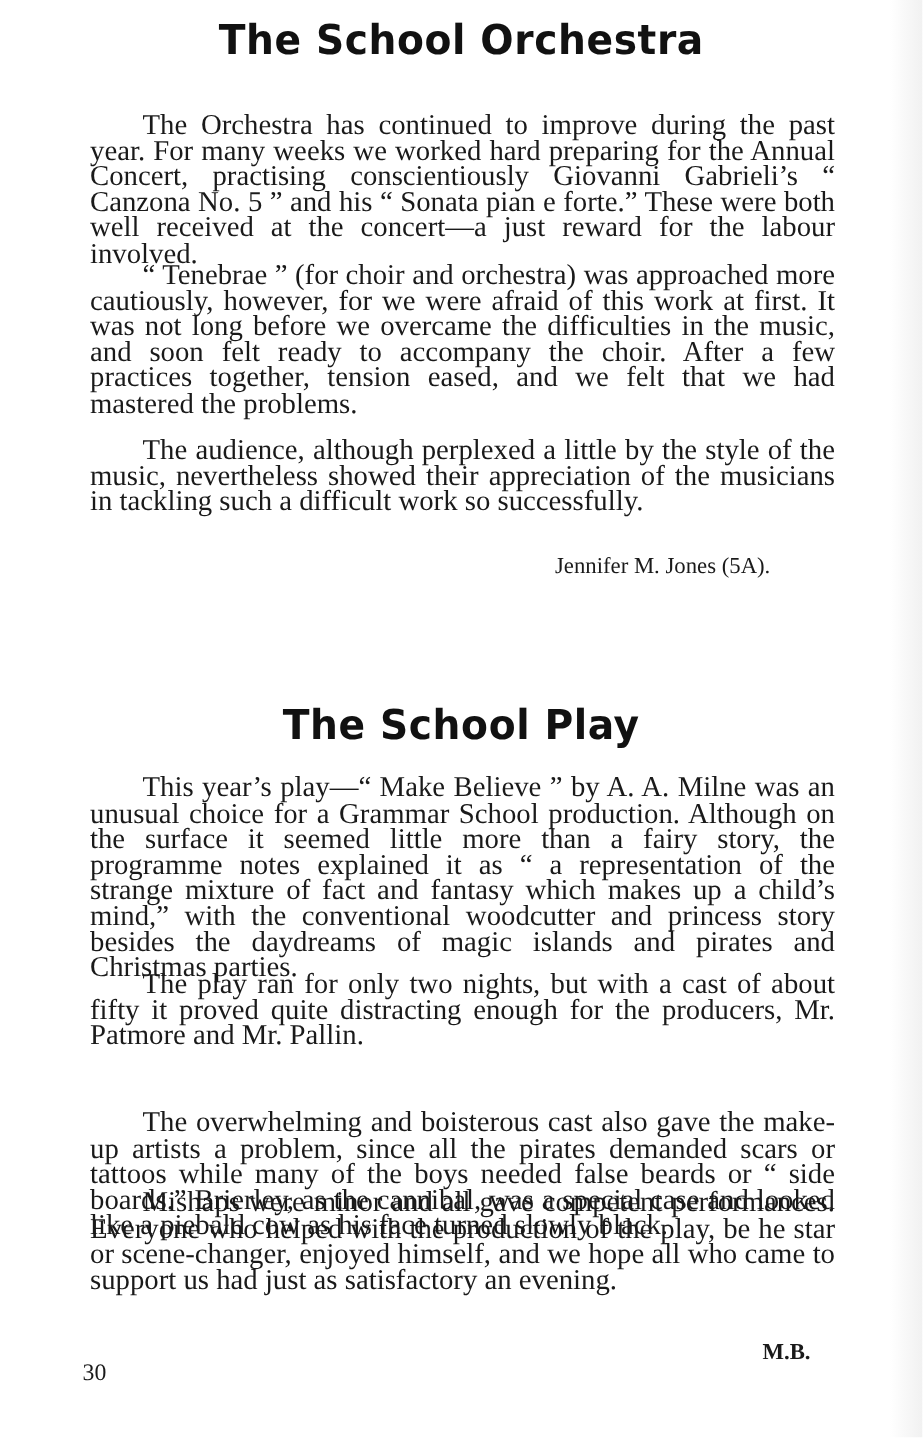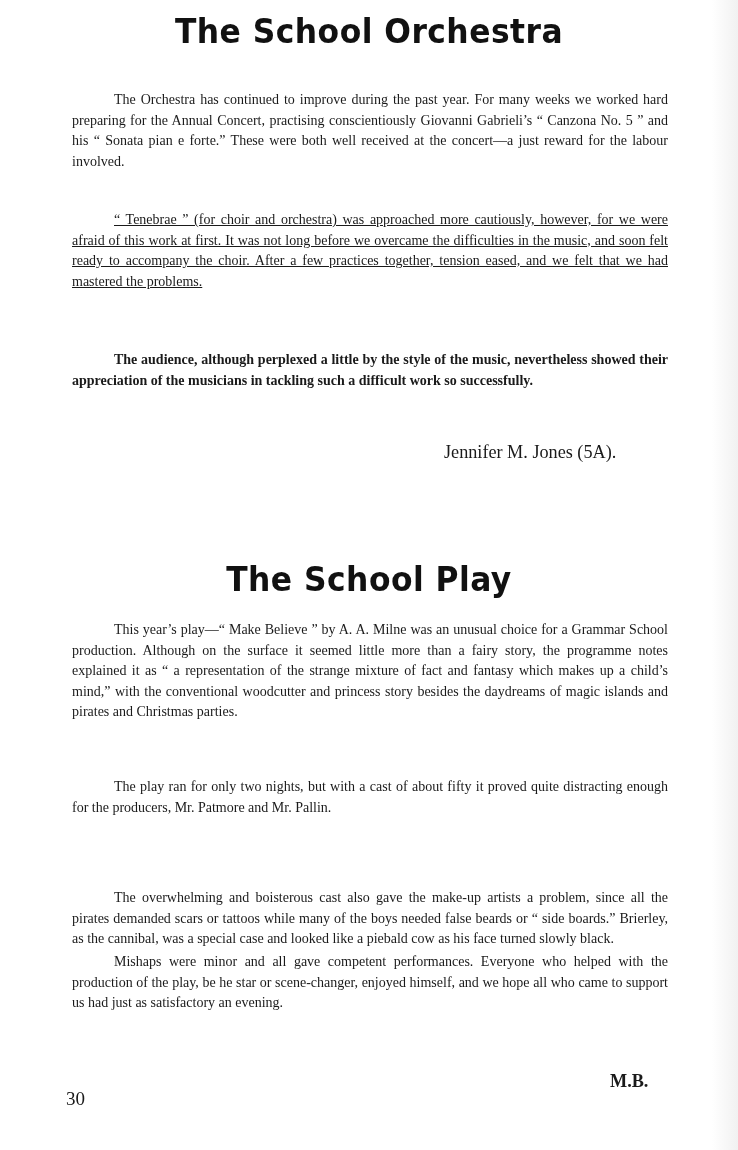--- a/index.html
+++ b/index.html
@@ -8,35 +8,35 @@
       font-family: "Liberation Serif", "DejaVu Serif", serif; color: #1a1a1a;
     }
     .page-shade { position: absolute; top: 0; right: 0; width: 26px; height: 1150px; background: linear-gradient(to right, #ffffff, #f1f1f1); }
     .heading {
       position: absolute; left: 0; width: 738px; text-align: center;
       font-family: "DejaVu Sans", "Liberation Sans", sans-serif; font-weight: bold;
       font-size: 33px; letter-spacing: 0.5px; color: #111; margin: 0; transform: scaleX(0.95);
     }
     .para {
       position: absolute; left: 72px; width: 596px; margin: 0;
-      font-size: 14px; line-height: 20.6px; text-align: justify; text-indent: 42px;
+      font-size: 23px; line-height: 20.6px; text-align: justify; text-indent: 42px;
       hyphens: none;
     }
     .sig { position: absolute; font-size: 18.2px; margin: 12px; }
     .pagenum { position: absolute; left: 66px; top: 1088px; font-size: 19px; margin: 0; }
   </style>
 </head>
 <body>
 
 <div class="page-shade"></div>
 
 <h1 class="heading" style="top:12px;">The School Orchestra</h1>
 <p class="para" style="top:90px;">The Orchestra has continued to improve during the past year. For many weeks we worked hard preparing for the Annual Concert, practising conscientiously Giovanni Gabrieli’s “ Canzona No. 5 ” and his “ Sonata pian e forte.” These were both well received at the concert—a just reward for the labour involved.</p>
-<p class="para" style="top:210px;text-decoration:underline;">“ Tenebrae ” (for choir and orchestra) was approached more cautiously, however, for we were afraid of this work at first. It was not long before we overcame the difficulties in the music, and soon felt ready to accompany the choir. After a few practices together, tension eased, and we felt that we had mastered the problems.</p>
-<p class="para" style="top:350px;font-weight:bold;">The audience, although perplexed a little by the style of the music, nevertheless showed their appreciation of the musicians in tackling such a difficult work so successfully.</p>
+<p class="para" style="top:210px;">“ Tenebrae ” (for choir and orchestra) was approached more cautiously, however, for we were afraid of this work at first. It was not long before we overcame the difficulties in the music, and soon felt ready to accompany the choir. After a few practices together, tension eased, and we felt that we had mastered the problems.</p>
+<p class="para" style="top:350px;">The audience, although perplexed a little by the style of the music, nevertheless showed their appreciation of the musicians in tackling such a difficult work so successfully.</p>
 <p class="sig" style="top:430px; left:432px;">Jennifer M. Jones (5A).</p>
 
 <h1 class="heading" style="top:560px;">The School Play</h1>
 <p class="para" style="top:620px;">This year’s play—“ Make Believe ” by A. A. Milne was an unusual choice for a Grammar School production. Although on the surface it seemed little more than a fairy story, the programme notes explained it as “ a representation of the strange mixture of fact and fantasy which makes up a child’s mind,” with the conventional woodcutter and princess story besides the daydreams of magic islands and pirates and Christmas parties.</p>
 <p class="para" style="top:777px;">The play ran for only two nights, but with a cast of about fifty it proved quite distracting enough for the producers, Mr. Patmore and Mr. Pallin.</p>
 <p class="para" style="top:855px;margin-top:33px;">The overwhelming and boisterous cast also gave the make-up artists a problem, since all the pirates demanded scars or tattoos while many of the boys needed false beards or “ side boards.” Brierley, as the cannibal, was a special case and looked like a piebald cow as his face turned slowly black.</p>
 <p class="para" style="top:952px;">Mishaps were minor and all gave competent performances. Everyone who helped with the production of the play, be he star or scene-changer, enjoyed himself, and we hope all who came to support us had just as satisfactory an evening.</p>
 <p class="sig" style="top:1059px; left:598px;font-weight:bold;">M.B.</p>
 
 <p class="pagenum">30</p>

